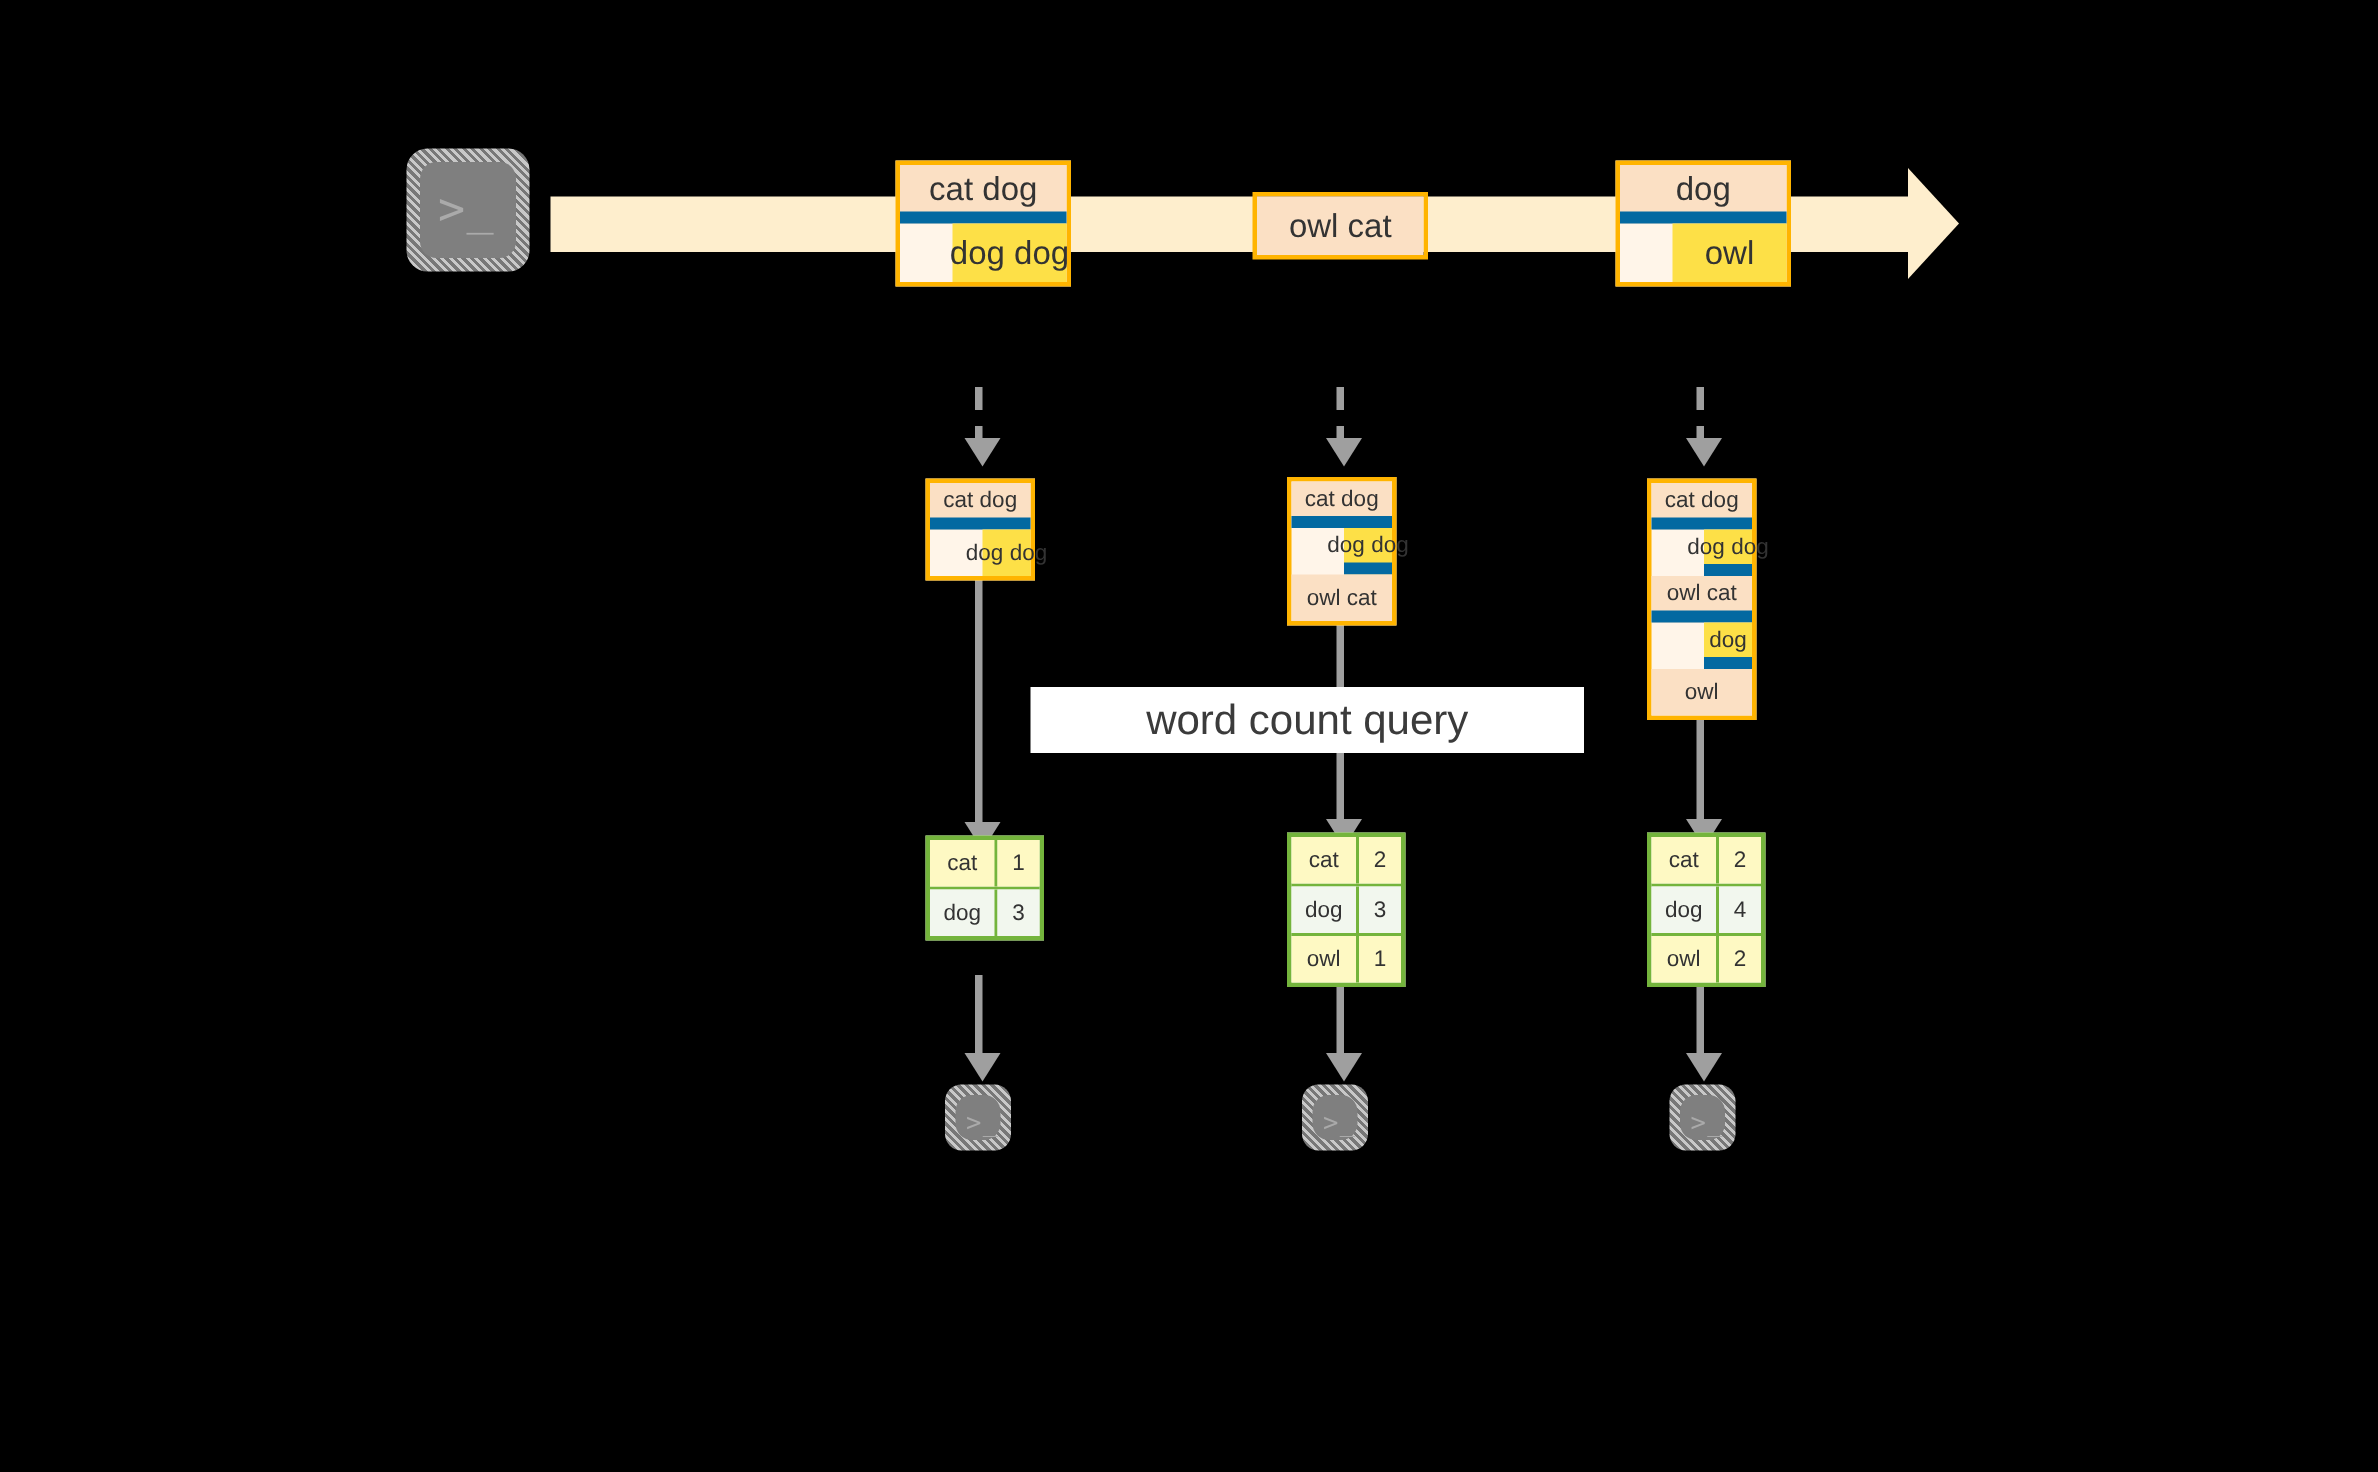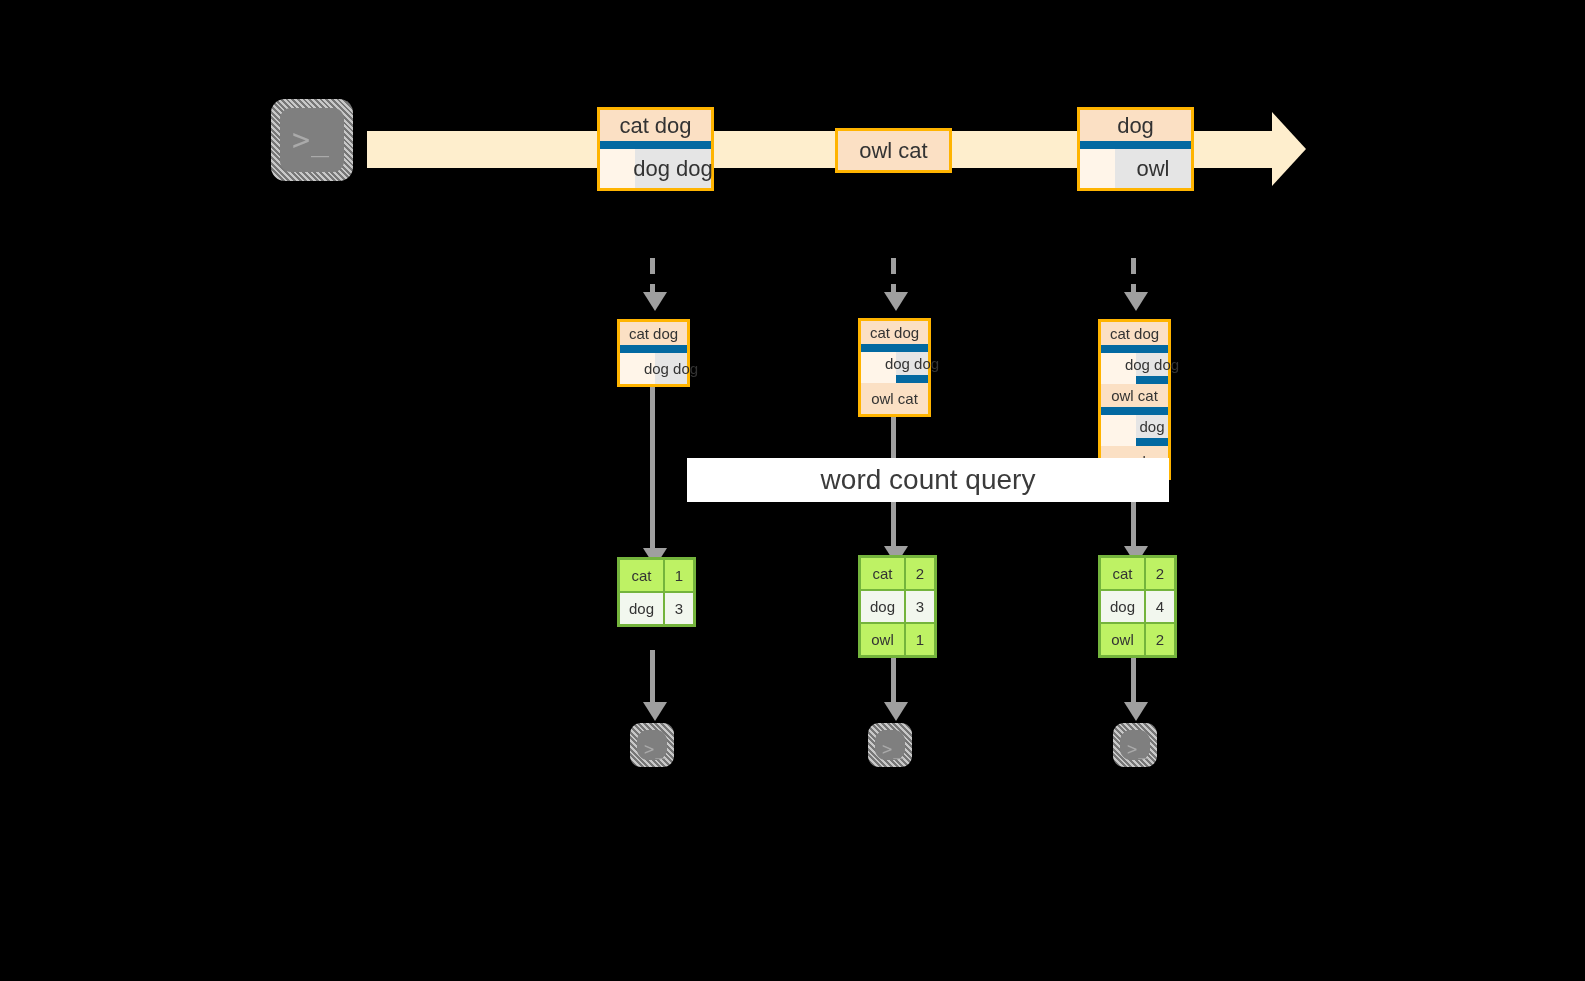--- a/index.html
+++ b/index.html
@@ -107,21 +107,21 @@
     box-sizing: border-box;
     display: flex;
     align-items: center;
     justify-content: center;
     color: #333333;
     white-space: nowrap;
     border-bottom: 8px solid #0369a1;
   }
   .ebox .row:last-child { border-bottom: none; }
   .ebox .row.dark  { background: #fbe0c4; }
-  .ebox .row.light { background: #e5e5e5; margin-left: 35px; }
+  .ebox .row.light { background: #fde047; margin-left: 35px; }
 
   
   .ebox.top { font-size: 22px; }
   .ebox.top .row { height: 39px; }
   .ebox.top.b1 { left: 597px;  top: 107px; width: 117px; }
   .ebox.top.b2 { left: 835px;  top: 128px; width: 117px; }
   .ebox.top.b3 { left: 1077px; top: 107px; width: 117px; }
 
   
   .ebox.mid { font-size: 15px; }
@@ -138,21 +138,21 @@
     background: #f2f7ee;
     font-size: 15px;
     z-index: 5;
   }
   .tbox .trow {
     display: flex;
     height: 31px;
     border-bottom: 2px solid #74b43c;
   }
   .tbox .trow:last-child { border-bottom: none; }
-  .tbox .trow.shade .tc { background: #bef264; }
+  .tbox .trow.shade .tc { background: #fef9c3; }
   .tbox .trow.plain .tc { background: #f2f7ee; }
   .tbox .tc {
     box-sizing: border-box;
     display: flex;
     align-items: center;
     justify-content: center;
     color: #333333;
     white-space: nowrap;
   }
   .tbox .tc.k { width: 45px; border-right: 2px solid #74b43c; }
@@ -181,21 +181,21 @@
     border-right: 12px solid transparent;
     border-top: 19px solid #9f9f9f;
     z-index: 2;
   }
 
   
   .query-label {
     position: absolute;
     left: 687px;
     top: 458px;
-    width: 482px;
+    width: 369px;
     height: 44px;
     background: #ffffff;
     color: #3b3b3b;
     font-size: 28px;
     display: flex;
     align-items: center;
     justify-content: center;
     white-space: nowrap;
     z-index: 8;
   }

